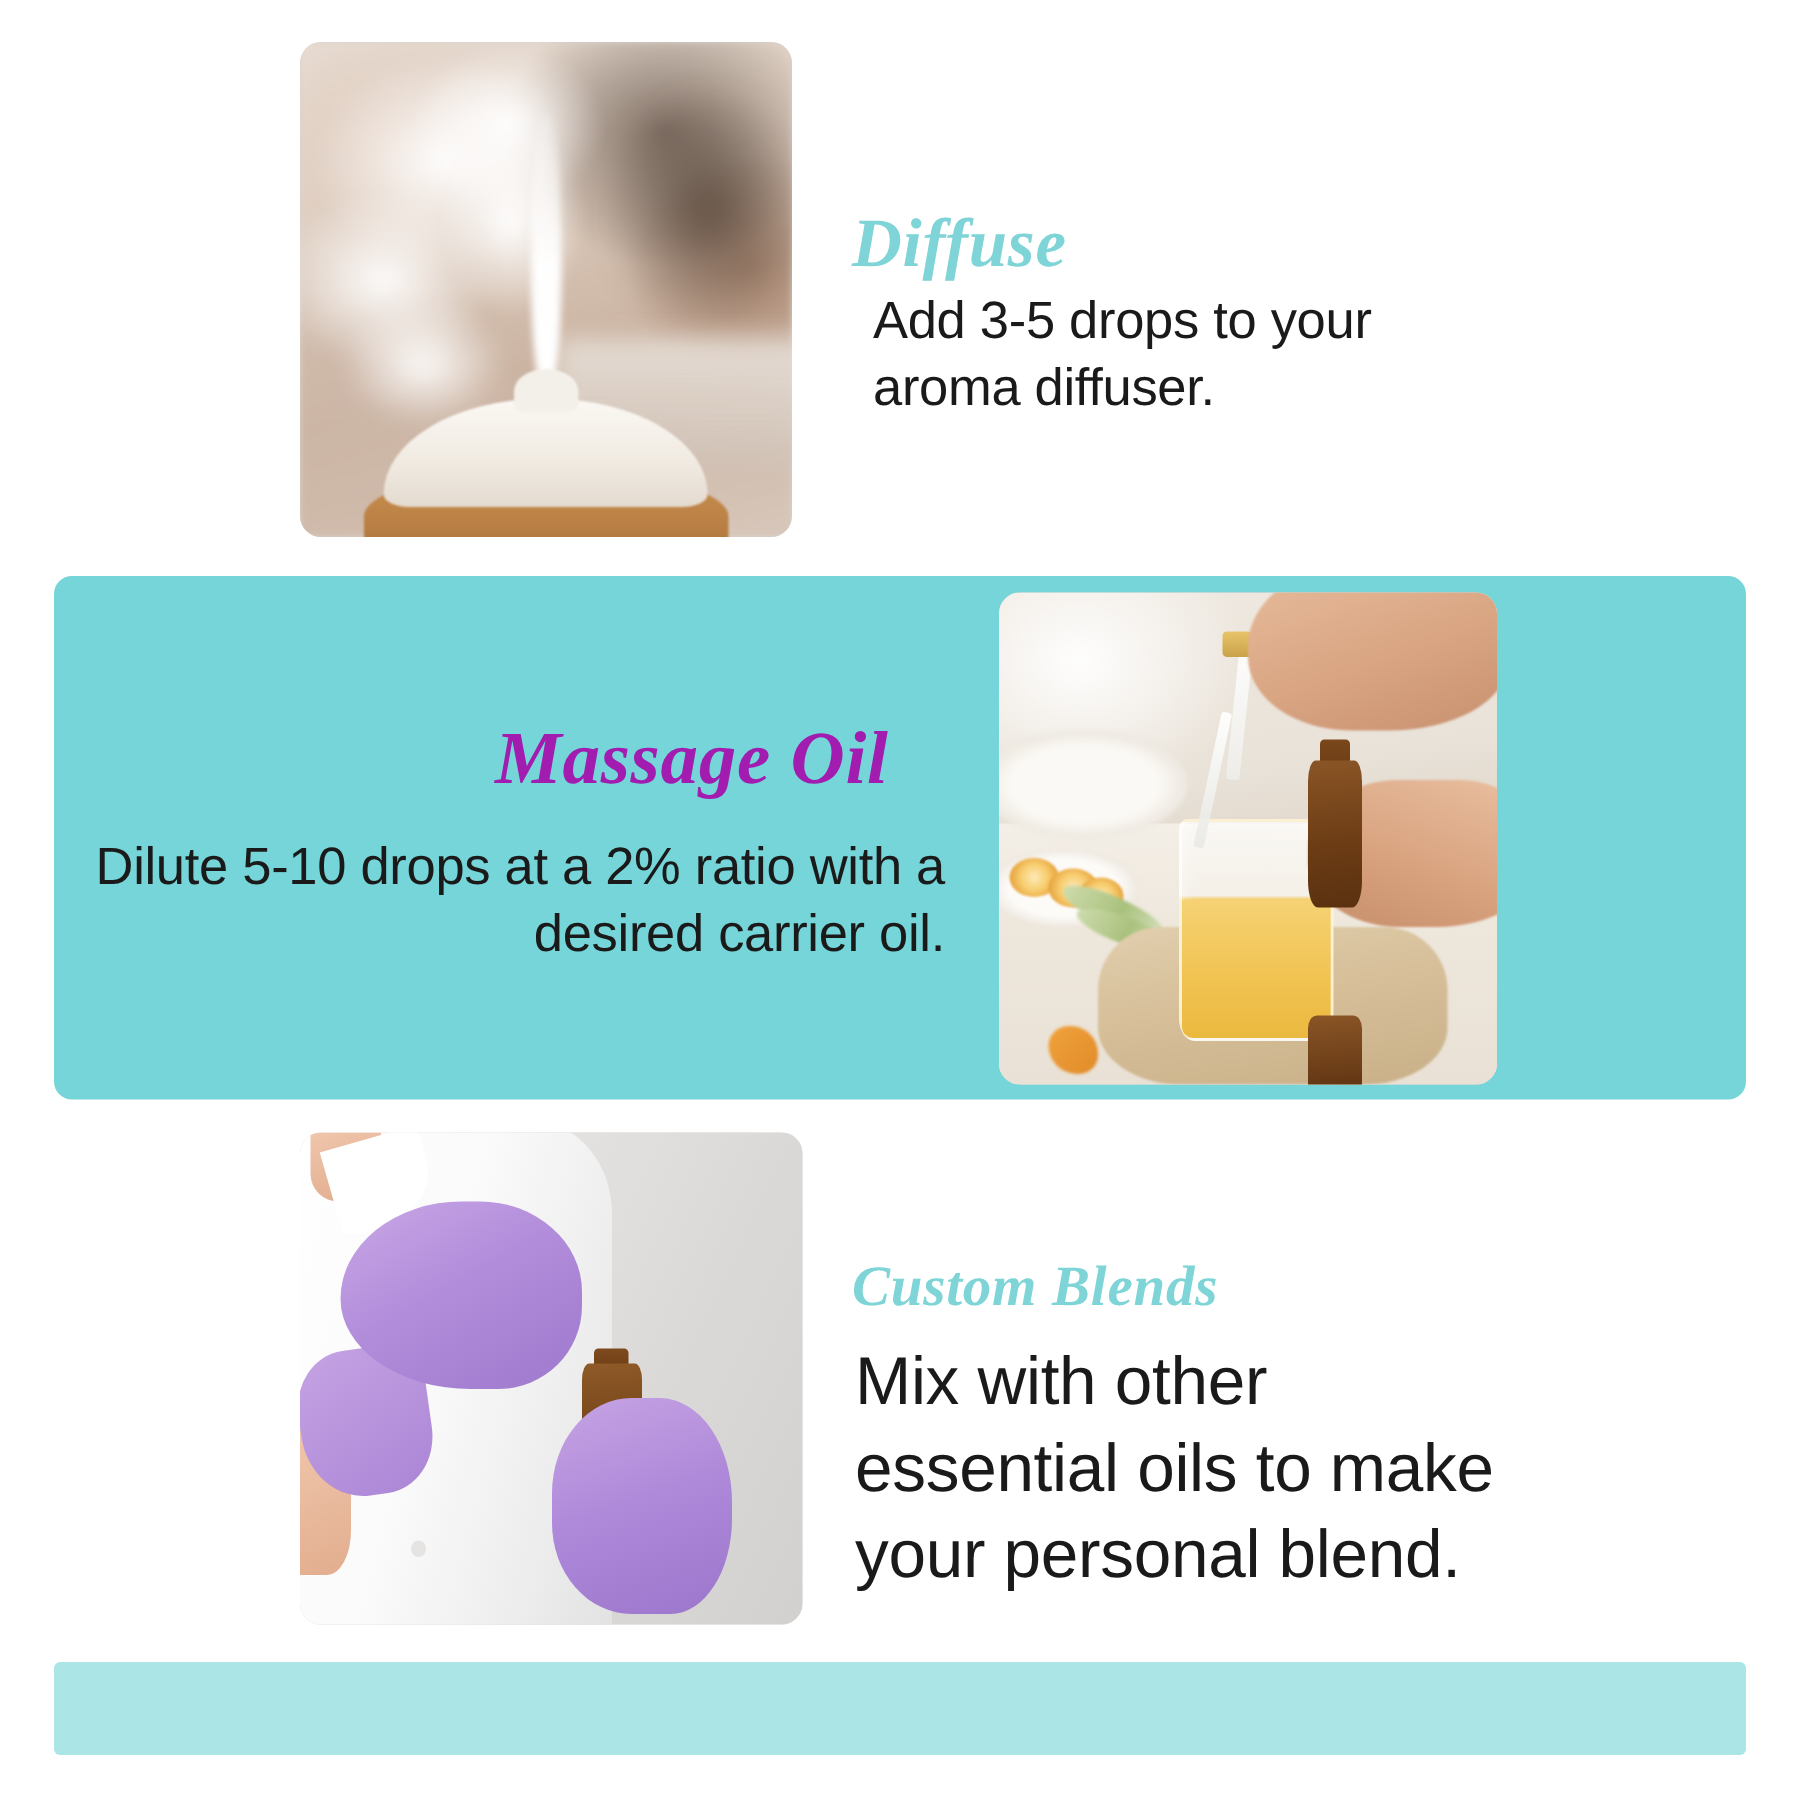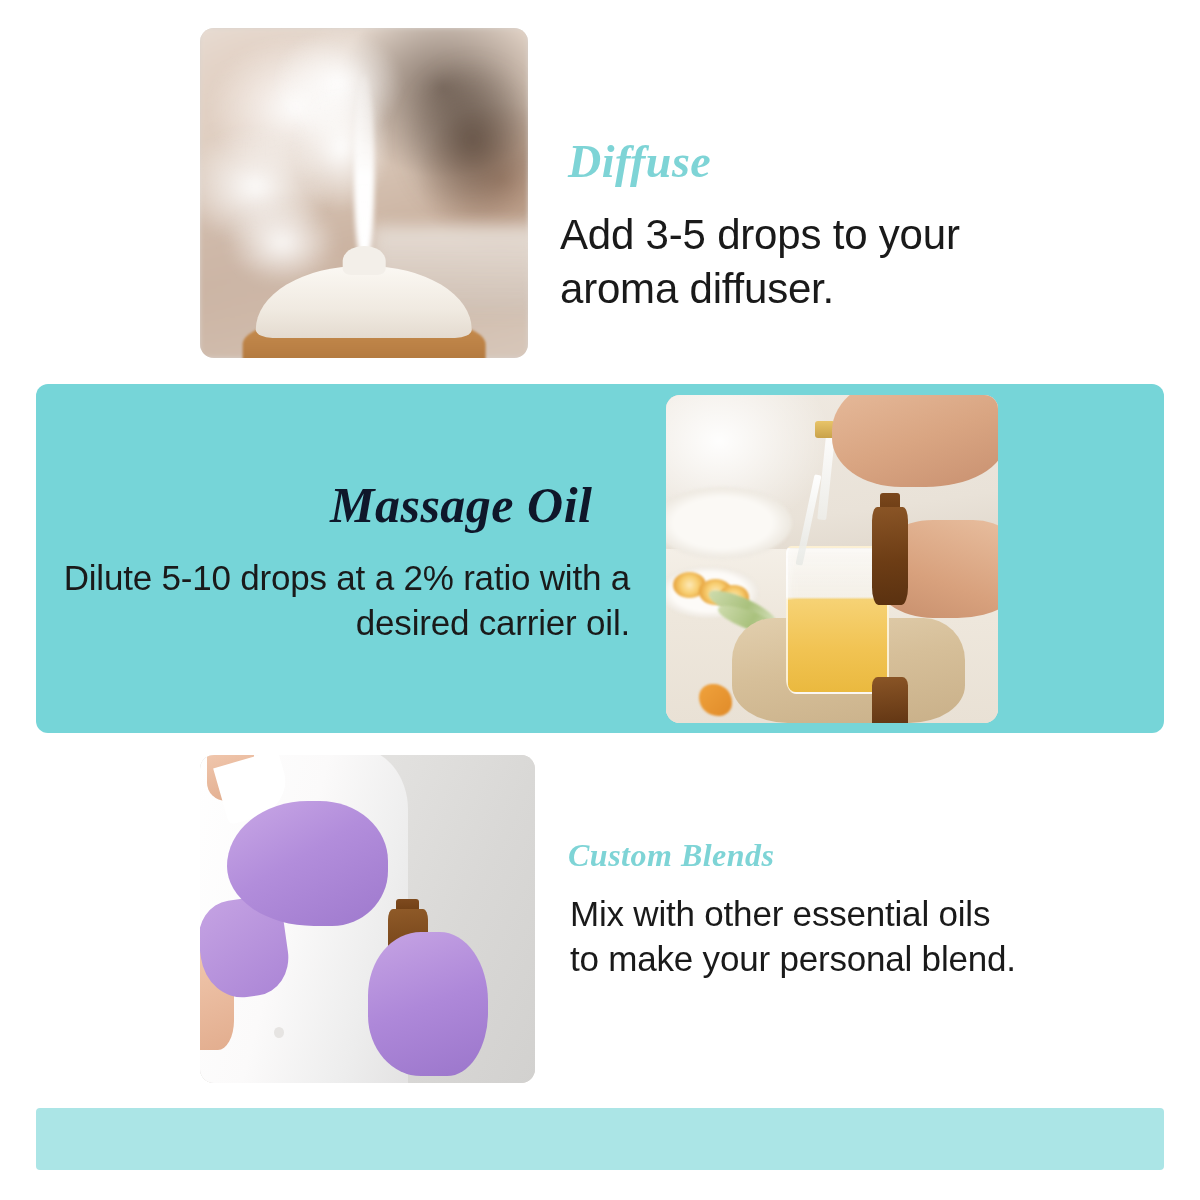--- a/index.html
+++ b/index.html
@@ -288,42 +288,42 @@
   .heading {
     position: absolute;
     font-family: "Liberation Serif", "DejaVu Serif", serif;
     font-style: italic;
     font-weight: 700;
     letter-spacing: 0.5px;
     line-height: 1;
     white-space: nowrap;
   }
   .heading.teal { color: #7ed4d6; margin-top: 25px; }
-  .heading.white { color: #0f172a; }
+  .heading.white { color: #a21caf; }
 
   .body-copy {
     position: absolute;
     font-family: "Liberation Sans", sans-serif;
     font-weight: 400;
     color: #1a1a1a;
     line-height: 1.28;
     letter-spacing: -0.2px;
   }
 
   
   #heading-diffuse { left: 568px; top: 114px; font-size: 46px; }
-  #copy-diffuse    { left: 560px; top: 192px; width: 430px; font-size: 42px; margin-top: 16px; }
+  #copy-diffuse    { left: 582px; top: 192px; width: 430px; font-size: 35px; }
 
   
   #heading-massage { left: 330px; top: 480px; font-size: 50px; }
   #copy-massage    { left: 60px;  top: 556px; width: 570px; font-size: 35px; text-align: right; }
 
   
-  #heading-blends  { left: 568px; top: 814px; font-size: 32px; }
-  #copy-blends     { left: 570px; top: 892px; width: 450px; font-size: 35px; }
+  #heading-blends  { left: 568px; top: 814px; font-size: 38px; }
+  #copy-blends     { left: 570px; top: 892px; width: 450px; font-size: 45px; }
 
   
   #footer-text {
     position: absolute;
     left: 36px; top: 1108px; width: 1128px; height: 62px;
     display: flex; align-items: center; justify-content: center;
     font-family: "Liberation Sans", sans-serif;
     font-size: 24px;
     color: #111111;
     letter-spacing: -0.2px;

